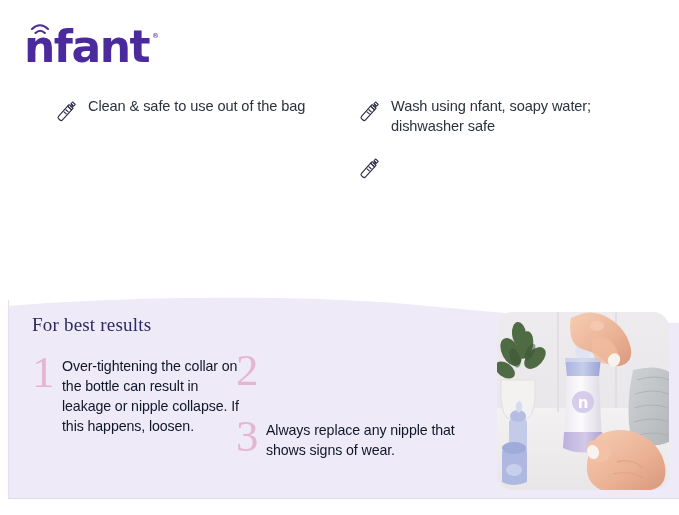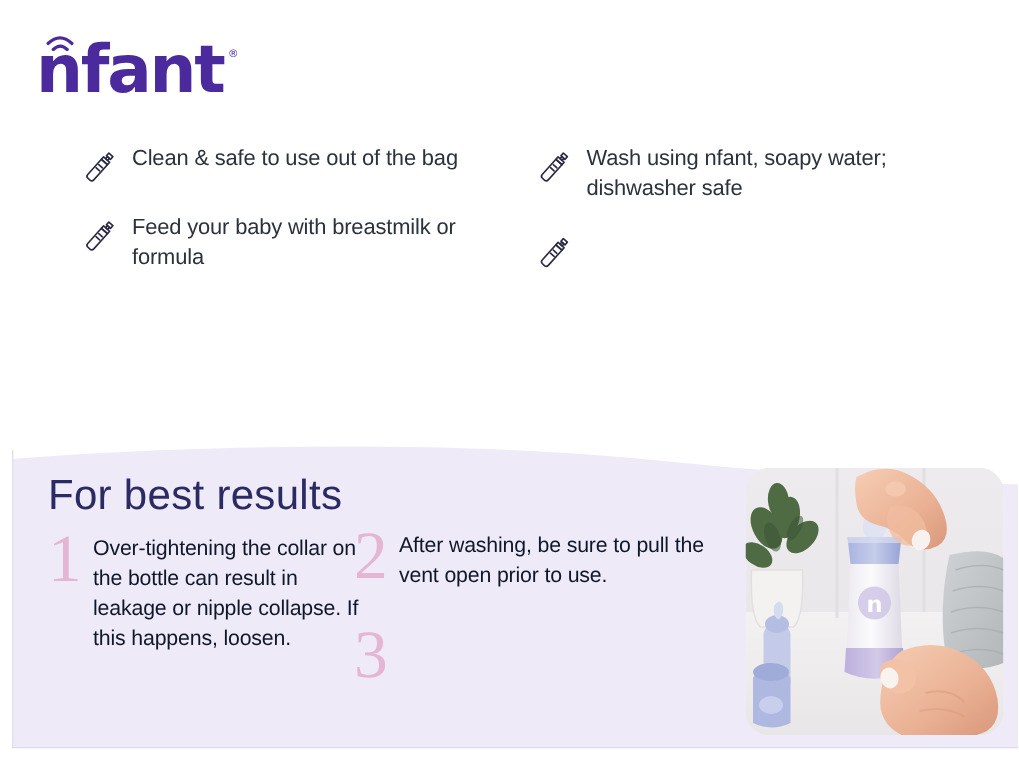--- a/index.html
+++ b/index.html
@@ -65,22 +65,22 @@
     position:absolute;left:0;top:8px;width:1px;height:199px;background:#e4e0ef;
   }
   #panel-border-bottom{
     position:absolute;left:0;bottom:0;width:671px;height:1px;background:#ded9ec;
   }
 
   #panel-content{position:absolute;left:0;top:0;width:671px;height:207px;}
 
   #best-heading{
     position:absolute;left:24px;top:22px;
-    font-family:Liberation Sans, sans-serif;
-    font-size:28px;
+    font-family:Liberation Serif, serif;
+    font-size:19px;
     color:#2b2a63;
     letter-spacing:0.2px;
   }
 
   .step{position:absolute;display:flex;align-items:flex-start;}
   .step-num{
     font-family:"Liberation Serif", serif;
     font-size:45px;
     line-height:40px;
     color:#e4b6d4;
@@ -142,35 +142,20 @@
             <path d="M11.3 7.6 L16.7 7.6 L16.7 21.2 Q16.7 23 14.9 23 L13.1 23 Q11.3 23 11.3 21.2 Z"></path>
             <path d="M12.4 11.4 L15.6 11.4"></path>
             <path d="M12.4 14.2 L15.6 14.2"></path>
           </g>
         </svg>
       </span>
       <span class="feat-text">Clean &amp; safe to use out of the bag</span>
     </div>
 
 
-    <div class="feat-item">
-      <span class="feat-icon">
-        <svg width="28" height="26" viewBox="0 0 28 26">
-          <g transform="rotate(42 14 13)" fill="none" stroke="#2b2a45" stroke-width="1.1" stroke-linejoin="round" stroke-linecap="round">
-            <path d="M12.2 1.2 L15.8 1.2 L15.8 3.6 L12.2 3.6 Z"></path>
-            <path d="M13.1 3.6 L14.9 3.6 L14.9 5.4 L13.1 5.4 Z"></path>
-            <path d="M11.3 5.4 L16.7 5.4 L16.7 7.6 L11.3 7.6 Z"></path>
-            <path d="M11.3 7.6 L16.7 7.6 L16.7 21.2 Q16.7 23 14.9 23 L13.1 23 Q11.3 23 11.3 21.2 Z"></path>
-            <path d="M12.4 11.4 L15.6 11.4"></path>
-            <path d="M12.4 14.2 L15.6 14.2"></path>
-          </g>
-        </svg>
-      </span>
-      <span class="feat-text">Feed your baby with breastmilk or formula</span>
-    </div>
 
   </div>
 
   <div class="col col-right">
 
     <div class="feat-item">
       <span class="feat-icon">
         <svg width="28" height="26" viewBox="0 0 28 26">
           <g transform="rotate(42 14 13)" fill="none" stroke="#2b2a45" stroke-width="1.1" stroke-linejoin="round" stroke-linecap="round">
             <path d="M12.2 1.2 L15.8 1.2 L15.8 3.6 L12.2 3.6 Z"></path>
@@ -217,25 +202,25 @@
 
     <div id="best-heading">For best results</div>
 
     <div class="step" id="step1">
       <span class="step-num">1</span>
       <span class="step-text">Over-tightening the collar on the bottle can result in leakage or nipple collapse. If this happens, loosen.</span>
     </div>
 
     <div class="step" id="step2">
       <span class="step-num">2</span>
-      <span class="step-text">After washing, be sure to pull the vent open prior to use.</span>
     </div>
 
     <div class="step" id="step3">
       <span class="step-num">3</span>
+      <span class="step-text">Always replace any nipple that shows signs of wear.</span>
     </div>
 
     <div id="photo">
       <svg width="172" height="178" viewBox="0 0 172 178">
         <defs>
           <linearGradient id="wall" x1="0" y1="0" x2="0" y2="1">
             <stop offset="0%" stop-color="#edebee"></stop>
             <stop offset="100%" stop-color="#e7e4e8"></stop>
           </linearGradient>
           <linearGradient id="counter" x1="0" y1="0" x2="0" y2="1">

